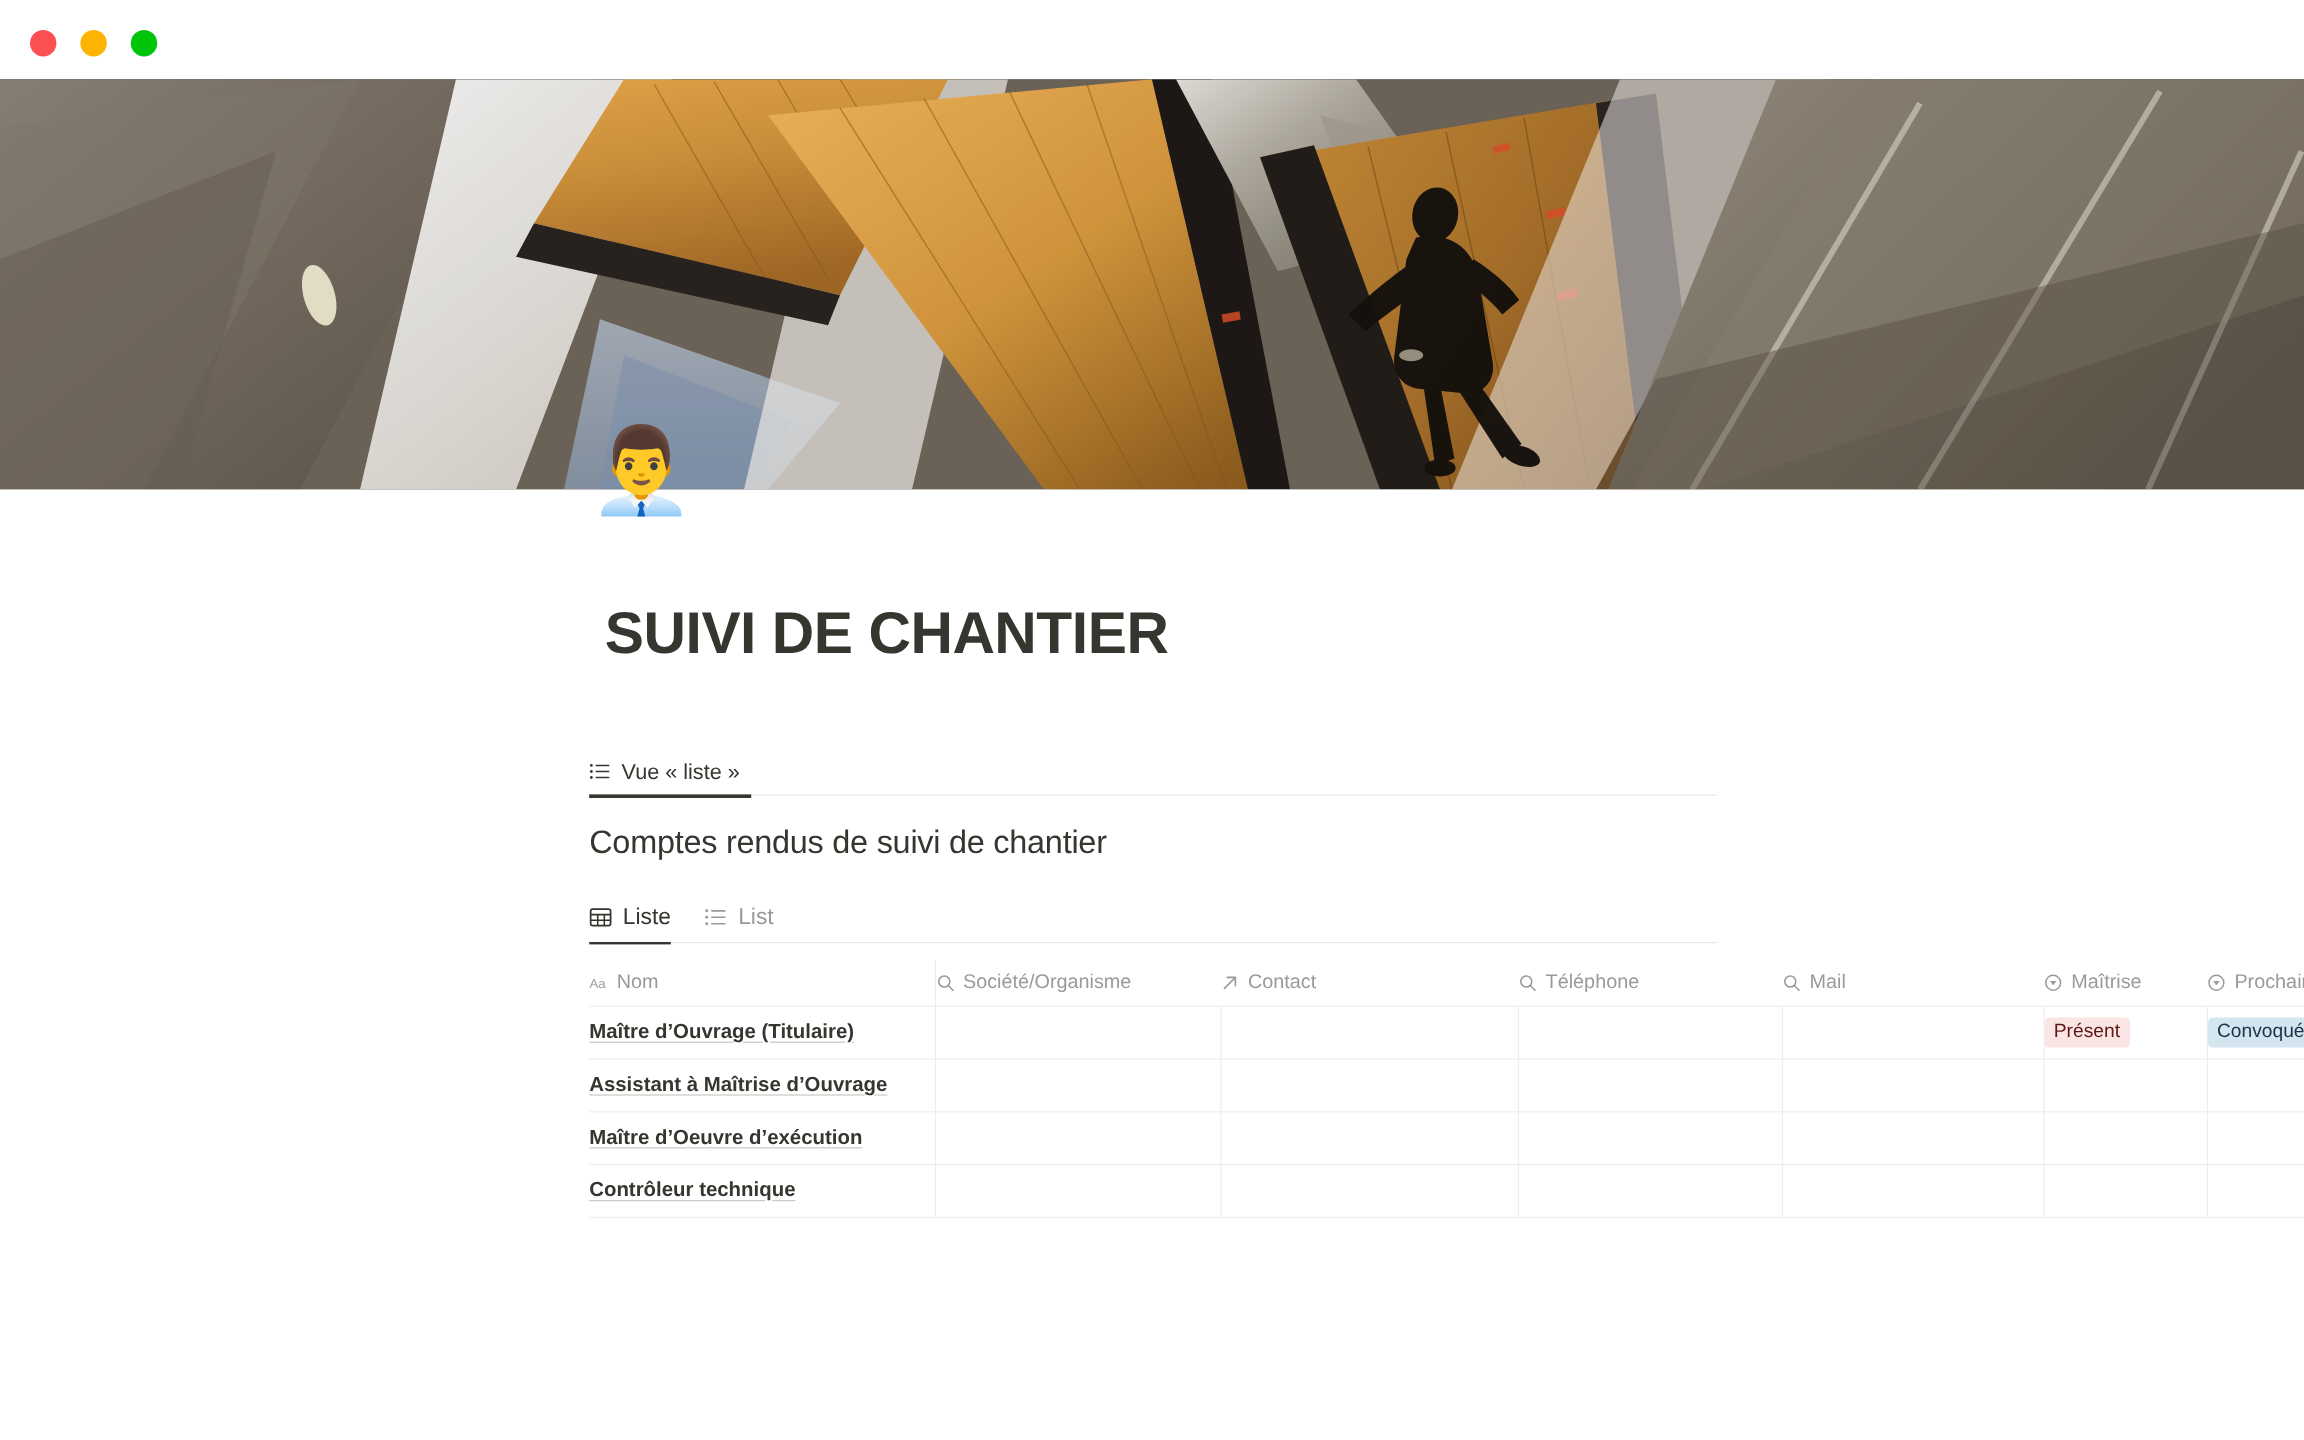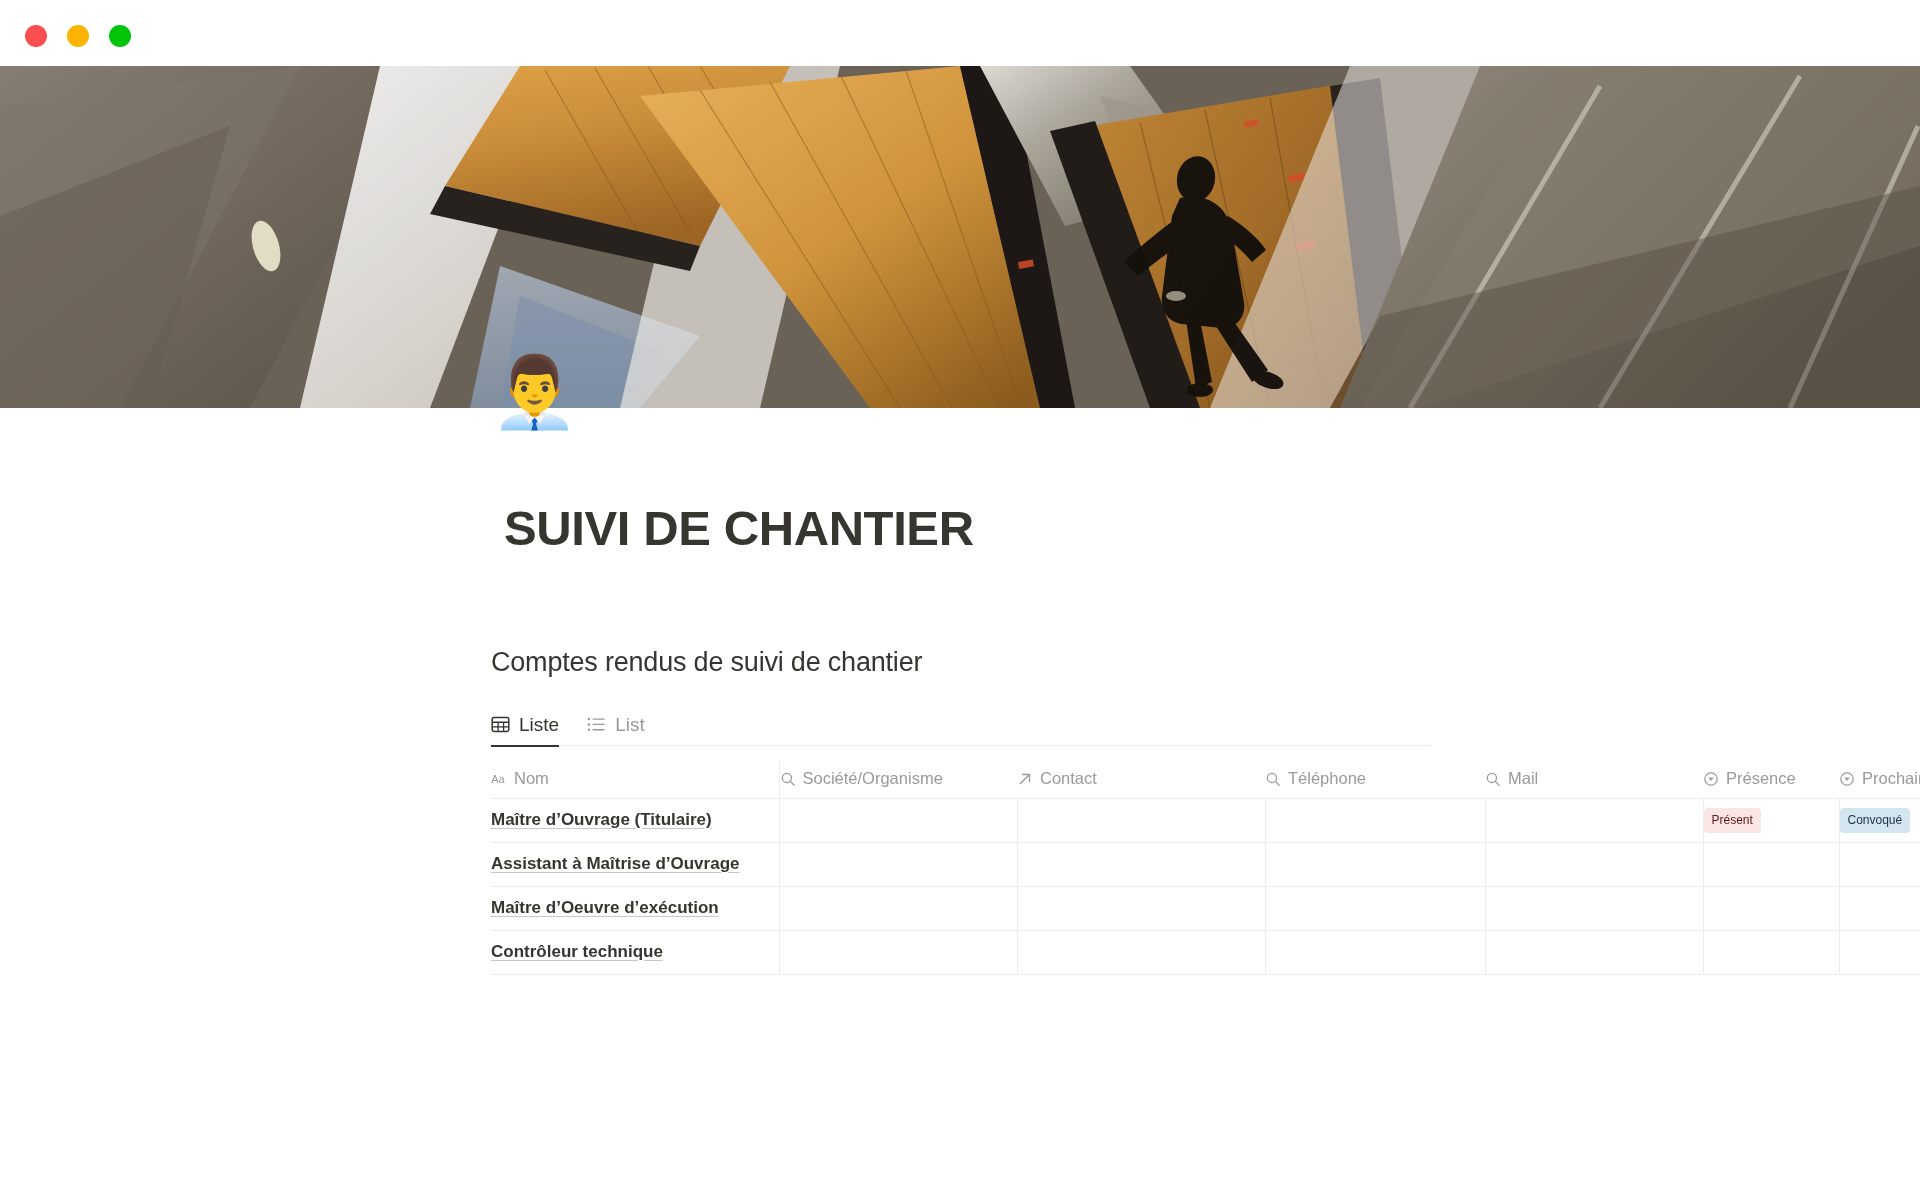--- a/index.html
+++ b/index.html
@@ -250,21 +250,21 @@
     text-decoration: underline;
     text-decoration-color: #C9C8C4;
     text-underline-offset: 3px;
     cursor: pointer;
   }
 
   .tag {
     display: inline-block;
     padding: 2px 8px 3px;
     border-radius: 4px;
-    font-size: 12px;
+    font-size: 16px;
     line-height: 20px;
     white-space: nowrap;
     text-align: right;
   }
   .tag-pink { background: #FBE4E4; color: #5D1715; }
   .tag-blue { background: #D3E5EF; color: #183347; }
 
   
   .w-nom      { width: 288px; }
   .w-societe  { width: 238px; }
@@ -409,20 +409,36 @@
 </div>
 
 <div class="page">
 
   <div class="page-emoji">👨‍💼</div>
 
   <h1 class="page-title">SUIVI DE CHANTIER</h1>
 
   <div class="content">
 
+    <div class="view-tabbar">
+      <div class="view-tab">
+        <svg class="icon-list" viewBox="0 0 16 16">
+          <g fill="#37352F">
+            <circle cx="1.6" cy="3.4" r="1.05"></circle>
+              <rect x="4.6" y="2.85" width="10.4" height="1.12" rx="0.56"></rect>
+            <circle cx="1.6" cy="7.9" r="1.05"></circle>
+              <rect x="4.6" y="7.35" width="10.4" height="1.12" rx="0.56"></rect>
+            <circle cx="1.6" cy="12.4" r="1.05"></circle>
+              <rect x="4.6" y="11.85" width="10.4" height="1.12" rx="0.56"></rect>
+          </g>
+        </svg>
+        <span>Vue « liste »</span>
+        <span class="tab-underline"></span>
+      </div>
+    </div>
 
     <h2 class="section-heading">Comptes rendus de suivi de chantier</h2>
 
 
     <div class="db-tabbar">
       <div class="db-tab active">
         <svg class="icon-table" viewBox="0 0 16 16">
           <rect x="1" y="2.2" width="14" height="11.6" rx="1.5" fill="none" stroke="#37352F" stroke-width="1.25"></rect>
           <path d="M1 6.1 H15" stroke="#37352F" stroke-width="1.25"></path>
           <path d="M1 10 H15" stroke="#37352F" stroke-width="1.1"></path>
@@ -503,21 +519,21 @@
               </svg>
               <span class="th-text">Mail</span>
             </span>
           </th>
           <th>
             <span class="th-inner">
               <svg class="th-icon" viewBox="0 0 16 16">
                 <circle cx="8" cy="8" r="6.2" fill="none" stroke="#9B9A97" stroke-width="1.25"></circle>
                 <path d="M5.3 6.6 L8 10.1 L10.7 6.6 Z" fill="#9B9A97"></path>
               </svg>
-              <span class="th-text">Présence</span>
+              <span class="th-text">Maîtrise</span>
             </span>
           </th>
           <th>
             <span class="th-inner">
               <svg class="th-icon" viewBox="0 0 16 16">
                 <circle cx="8" cy="8" r="6.2" fill="none" stroke="#9B9A97" stroke-width="1.25"></circle>
                 <path d="M5.3 6.6 L8 10.1 L10.7 6.6 Z" fill="#9B9A97"></path>
               </svg>
               <span class="th-text">Prochaine réuni..</span>
             </span>

